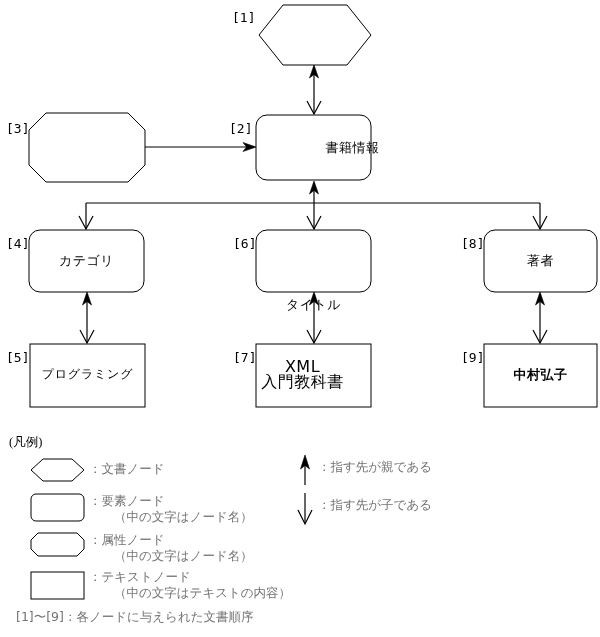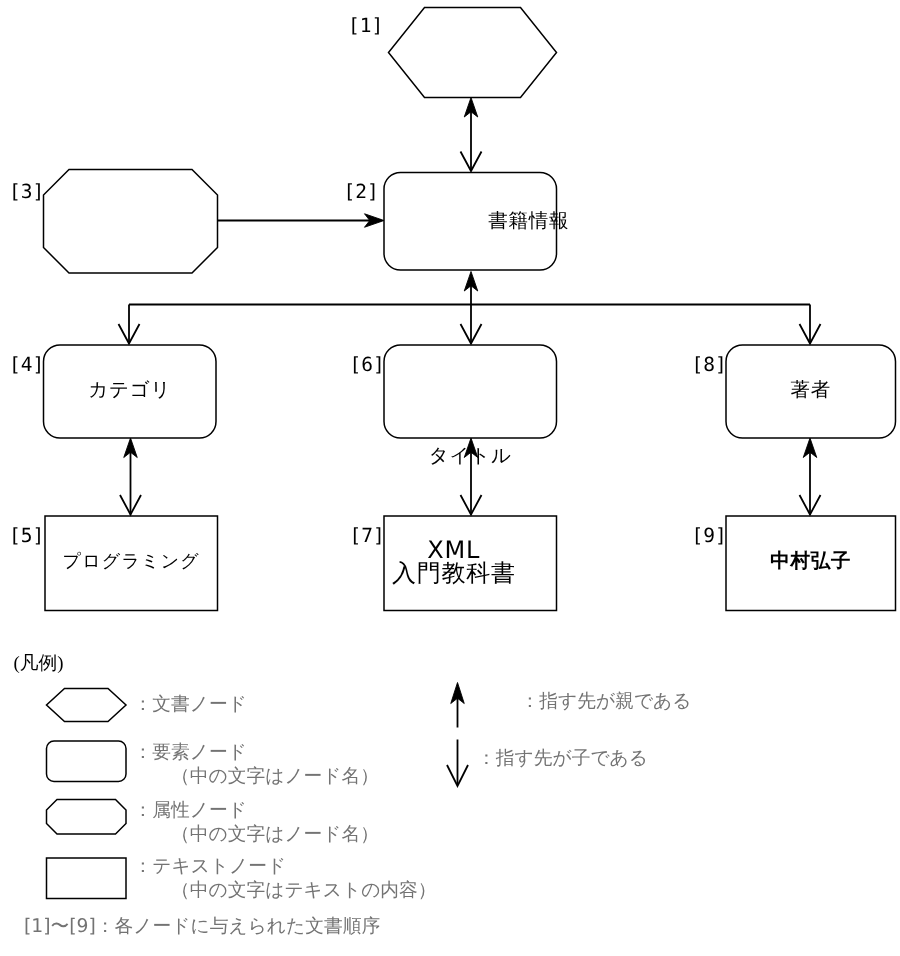--- a/index.html
+++ b/index.html
@@ -201,18 +201,18 @@
   <div class="legend-title" style="left:9px; top:434px;">(凡例)</div>
 
   <div class="legend-text" style="left:89px; top:461px;">：文書ノード</div>
   <div class="legend-text" style="left:89px; top:493px;">：要素ノード
 　　（中の文字はノード名）</div>
   <div class="legend-text" style="left:89px; top:532px;">：属性ノード
 　　（中の文字はノード名）</div>
   <div class="legend-text" style="left:89px; top:570px;font-family:Liberation Mono, monospace;">：テキストノード
 　　（中の文字はテキストの内容）</div>
 
-  <div class="legend-text" style="left:318px; top:459px;margin-left:29px;">：指す先が親である</div>
+  <div class="legend-text" style="left:318px; top:459px;">：指す先が親である</div>
   <div class="legend-text" style="left:318px; top:497px;">：指す先が子である</div>
 
   <div class="legend-text" style="left:16px; top:609px;">[1]〜[9]：各ノードに与えられた文書順序</div>
 
 </div>
 
 </body></html>

